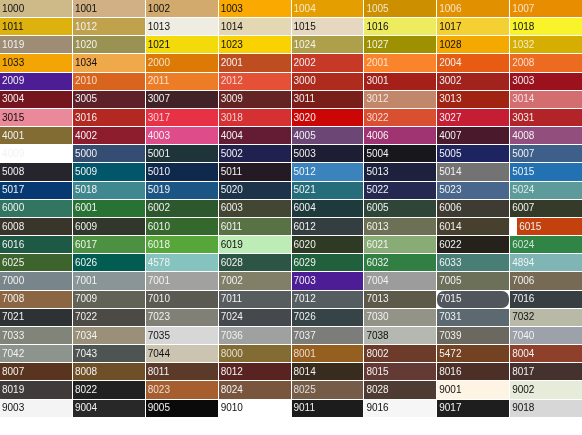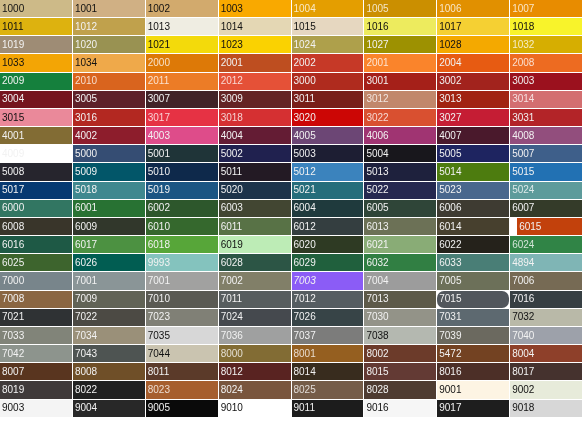--- a/index.html
+++ b/index.html
@@ -139,21 +139,21 @@
     </div>
     <div class="swatch dim-text" style="background: rgb(250, 132, 43);">
       <span class="code">2001</span>
     </div>
     <div class="swatch light-text" style="background: rgb(231, 91, 18);">
       <span class="code">2004</span>
     </div>
     <div class="swatch dim-text" style="background: rgb(237, 107, 33);">
       <span class="code">2008</span>
     </div>
-    <div class="swatch light-text" style="background: #15803d;">
+    <div class="swatch light-text" style="background: #4c1d95;">
       <span class="code">2009</span>
     </div>
     <div class="swatch dim-text" style="background: rgb(217, 100, 30);">
       <span class="code">2010</span>
     </div>
     <div class="swatch dim-text" style="background: rgb(236, 124, 38);">
       <span class="code">2011</span>
     </div>
     <div class="swatch dim-text" style="background: rgb(229, 81, 55);">
       <span class="code">2012</span>
@@ -277,21 +277,21 @@
     </div>
     <div class="swatch light-text" style="background: rgb(35, 26, 36);">
       <span class="code">5011</span>
     </div>
     <div class="swatch light-text" style="background: rgb(59, 131, 189);">
       <span class="code">5012</span>
     </div>
     <div class="swatch light-text" style="background: rgb(30, 33, 61);">
       <span class="code">5013</span>
     </div>
-    <div class="swatch light-text" style="background: #4d7c0f;">
+    <div class="swatch light-text" style="background: #737373;">
       <span class="code">5014</span>
     </div>
     <div class="swatch light-text" style="background: rgb(34, 113, 179);">
       <span class="code">5015</span>
     </div>
     <div class="swatch light-text" style="background: rgb(6, 57, 113);">
       <span class="code">5017</span>
     </div>
     <div class="swatch light-text" style="background: rgb(63, 136, 143);">
       <span class="code">5018</span>
@@ -386,21 +386,21 @@
     <div class="swatch dim-text" style="background: rgb(48, 132, 70);">
       <span class="code">6024</span>
     </div>
     <div class="swatch light-text" style="background: rgb(61, 100, 45);">
       <span class="code">6025</span>
     </div>
     <div class="swatch light-text" style="background: rgb(1, 93, 82);">
       <span class="code">6026</span>
     </div>
     <div class="swatch light-text" style="background: rgb(132, 195, 190);">
-      <span class="code">9993</span>
+      <span class="code">4578</span>
     </div>
     <div class="swatch light-text" style="background: rgb(44, 85, 69);">
       <span class="code">6028</span>
     </div>
     <div class="swatch light-text" style="background: rgb(32, 96, 61);">
       <span class="code">6029</span>
     </div>
     <div class="swatch light-text" style="background: rgb(49, 127, 67);">
       <span class="code">6032</span>
     </div>
@@ -415,21 +415,21 @@
     </div>
     <div class="swatch light-text" style="background: rgb(138, 149, 151);">
       <span class="code">7001</span>
     </div>
     <div class="swatch light-text" style="background: rgb(161, 161, 160);">
       <span class="code">7001</span>
     </div>
     <div class="swatch light-text" style="background: rgb(129, 127, 104);">
       <span class="code">7002</span>
     </div>
-    <div class="swatch light-text" style="background: #8b5cf6; font-style: italic;">
+    <div class="swatch light-text" style="background: #4c1d95;">
       <span class="code">7003</span>
     </div>
     <div class="swatch light-text" style="background: rgb(156, 156, 156);">
       <span class="code">7004</span>
     </div>
     <div class="swatch light-text" style="background: rgb(108, 112, 89);">
       <span class="code">7005</span>
     </div>
     <div class="swatch light-text" style="background: rgb(118, 106, 84);">
       <span class="code">7006</span>

